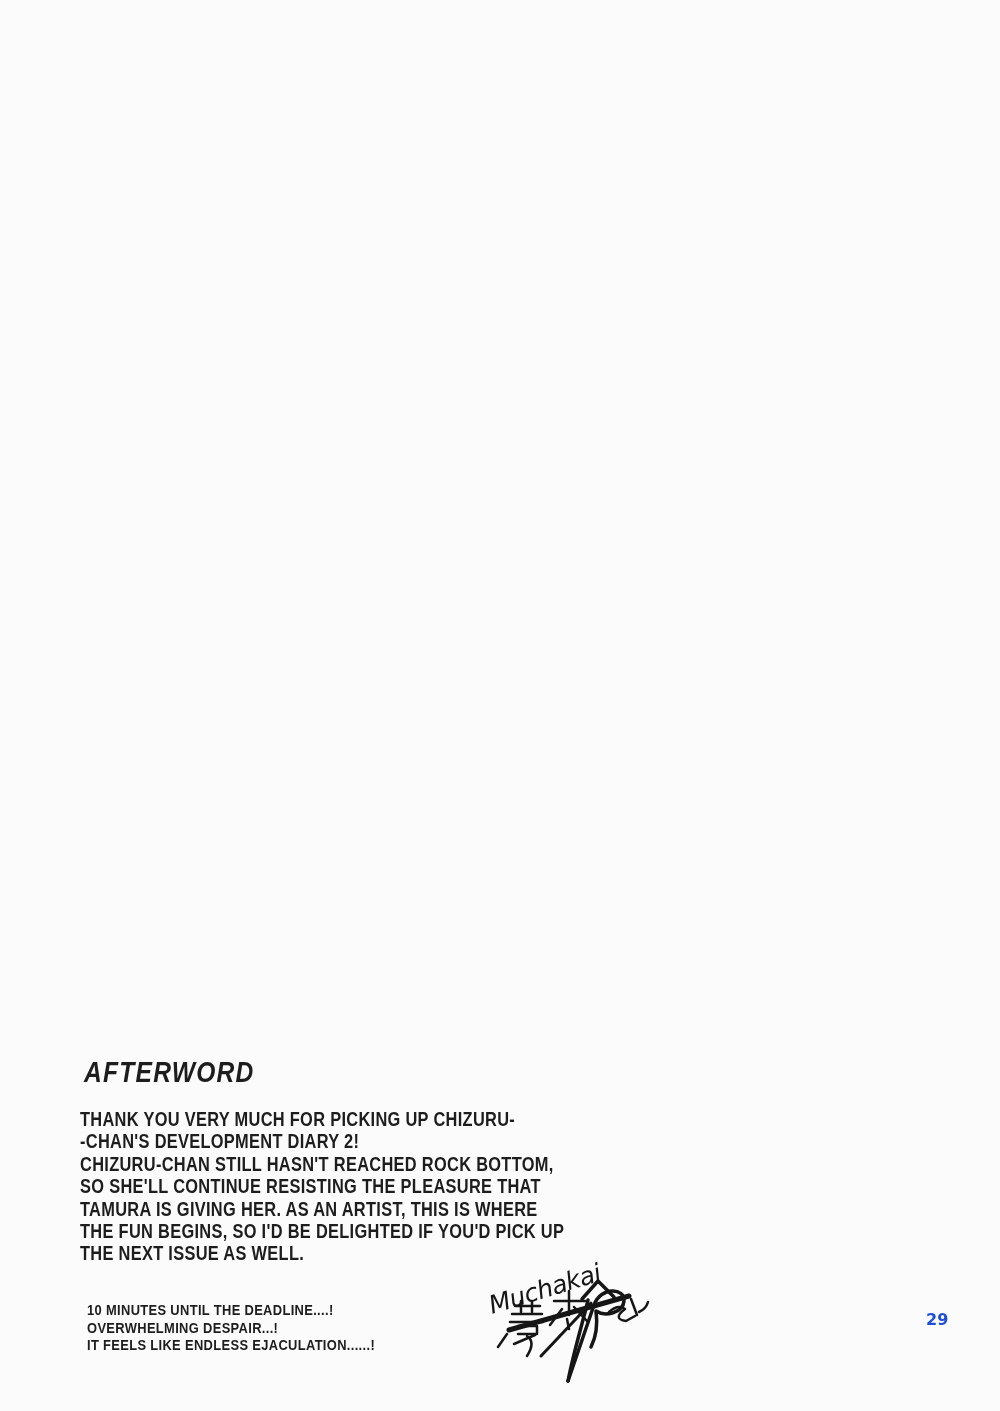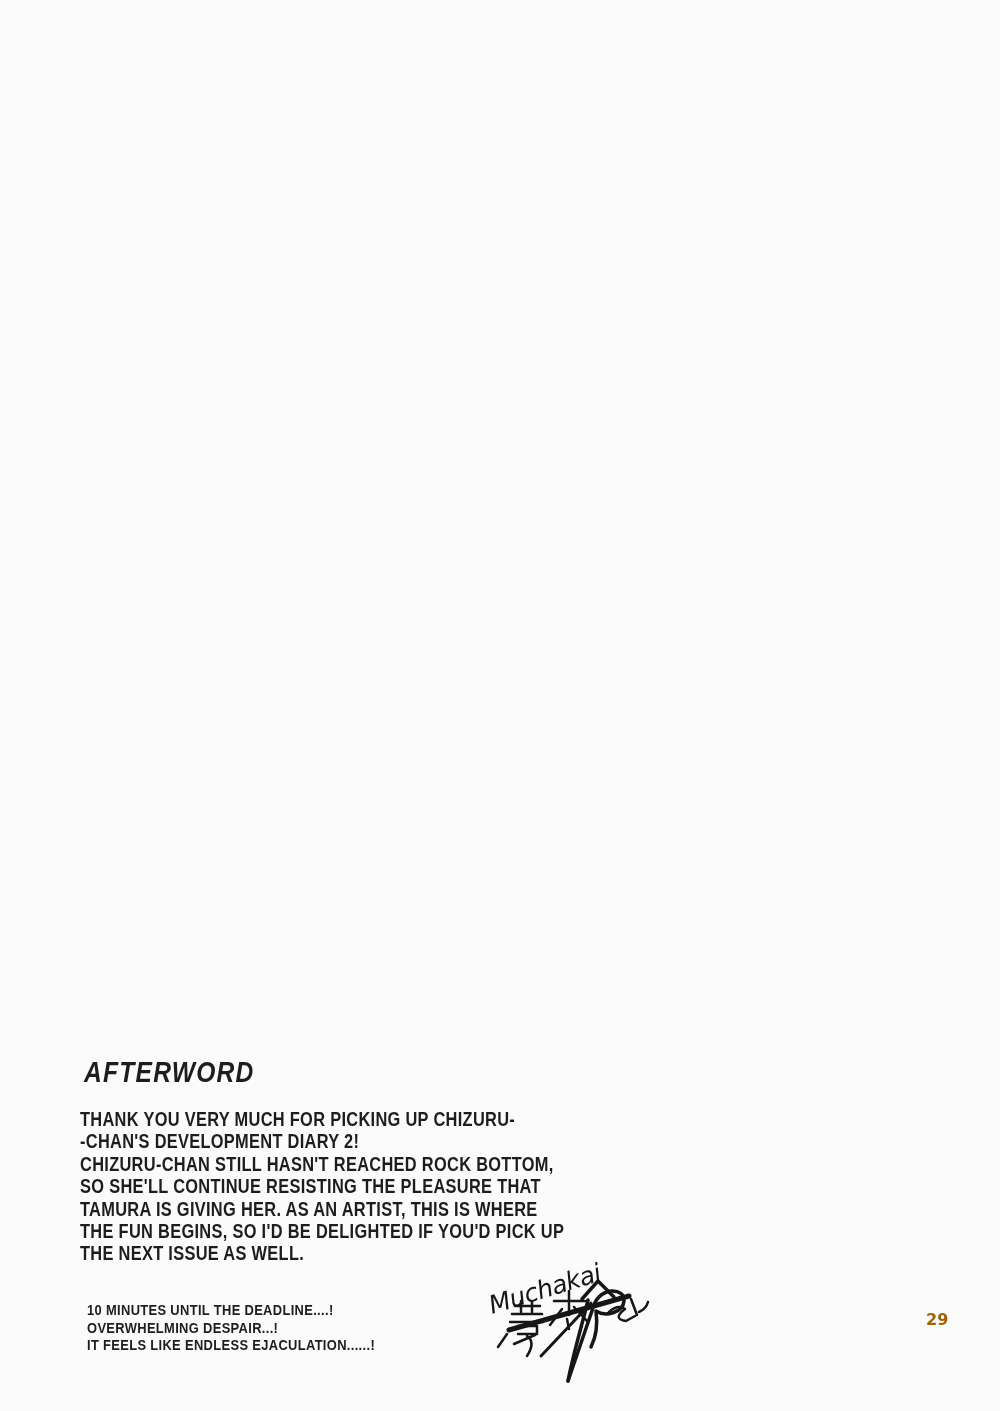--- a/index.html
+++ b/index.html
@@ -61,21 +61,21 @@
     font-weight: 500;
     fill: #161616;
   }
   .page-number {
     position: absolute;
     left: 926px;
     top: 1310px;
     font-family: "DejaVu Sans", sans-serif;
     font-size: 16px;
     font-weight: 600;
-    color: #a16207;
+    color: #1d4ed8;
   }
 </style>
 </head>
 <body>
 
 <div class="page">
 
   <div class="comic afterword-title">AFTERWORD</div>
 
   <div class="comic afterword-body">THANK YOU VERY MUCH FOR PICKING UP CHIZURU-

